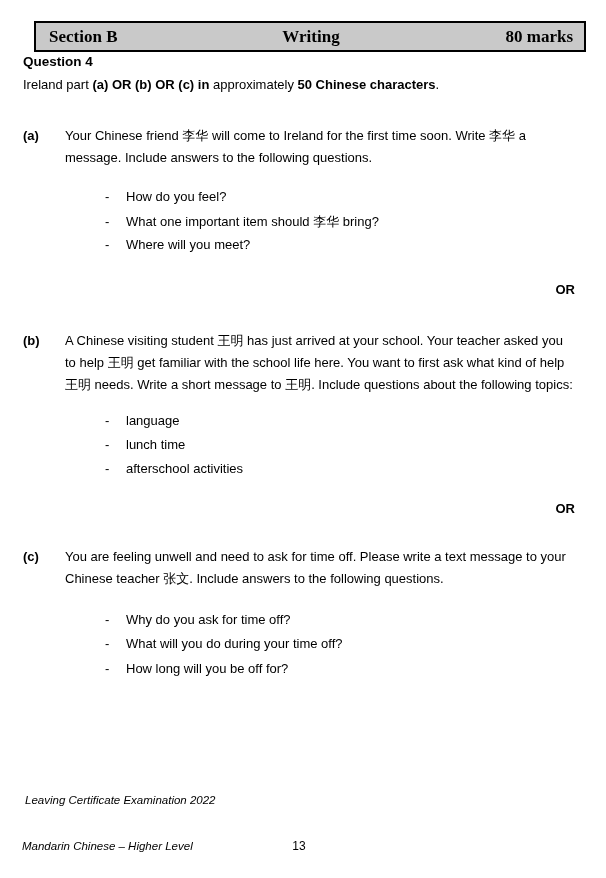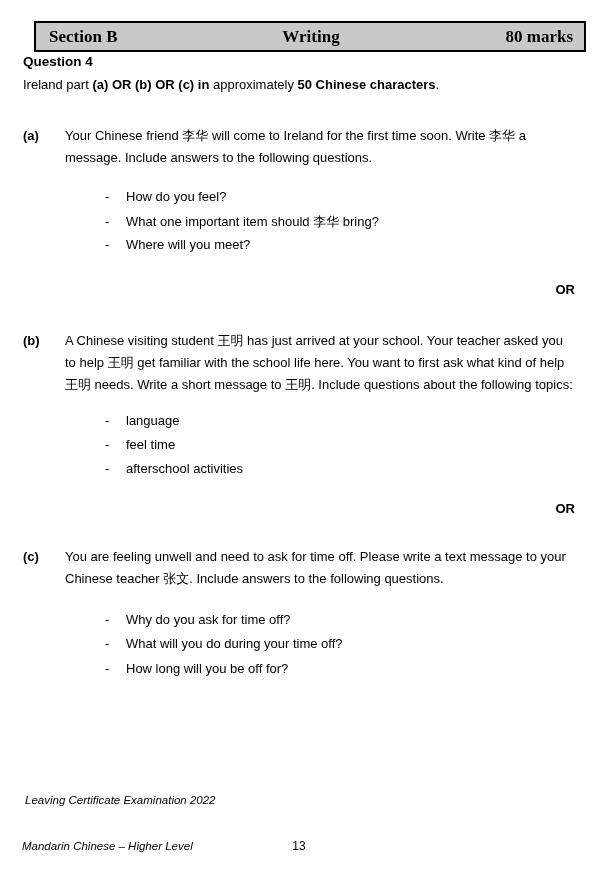--- a/index.html
+++ b/index.html
@@ -149,21 +149,21 @@
 
   <div class="part part-b">
     <span class="label">(b)</span>
     <span class="text">A Chinese visiting student 王明 has just arrived at your school. Your teacher asked you to help 王明 get familiar with the school life here. You want to first ask what kind of help 王明 needs. Write a short message to 王明. Include questions about the following topics:</span>
   </div>
 
   <div class="bullet" style="top:413px">
     <span class="dash">-</span><span>language</span>
   </div>
   <div class="bullet" style="top:437px">
-    <span class="dash">-</span><span>feel time</span>
+    <span class="dash">-</span><span>lunch time</span>
   </div>
   <div class="bullet" style="top:461px">
     <span class="dash">-</span><span>afterschool activities</span>
   </div>
 
   <div class="or or-2">OR</div>
 
   <div class="part part-c">
     <span class="label">(c)</span>
     <span class="text">You are feeling unwell and need to ask for time off. Please write a text message to your Chinese teacher 张文. Include answers to the following questions.</span>

